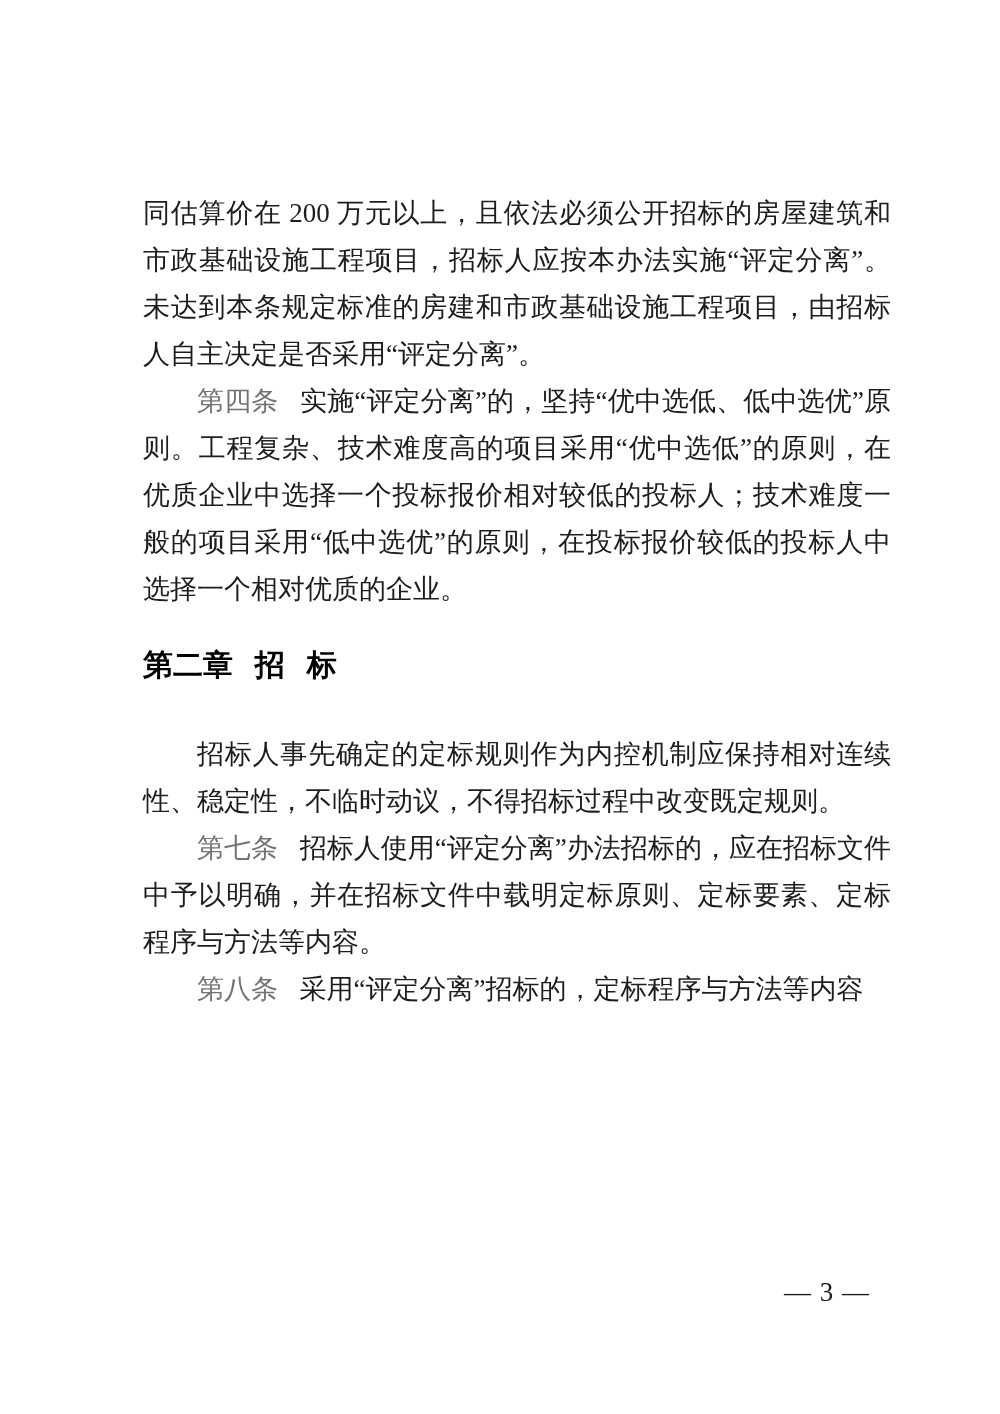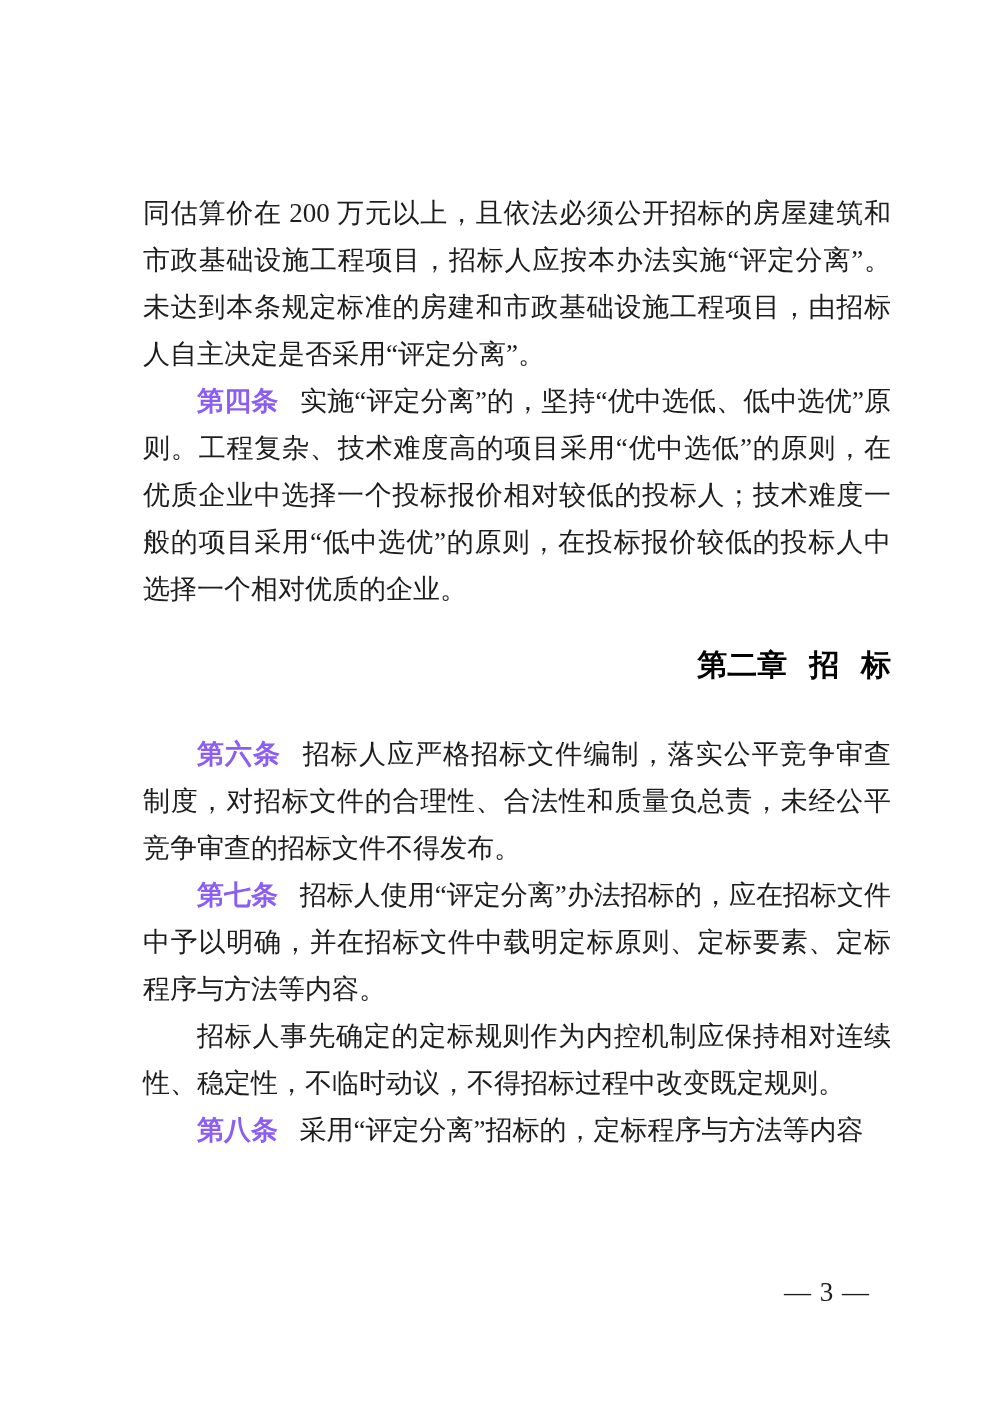--- a/index.html
+++ b/index.html
@@ -27,31 +27,31 @@
     text-justify: inter-ideograph;
   }
   .para {
     margin: 0;
     padding: 0;
   }
   .para.indent {
     text-indent: 2em;
   }
   .term {
-    font-weight: 700;
-    color: #8b5cf6;
+    font-weight: 400;
+    color: #737373;
     margin-right: 0.8em;
     font-family: "Liberation Sans", "DejaVu Sans", sans-serif;
   }
   .chapter {
     margin: 28px 0 43px 0;
     font-size: 30px;
     line-height: 47px;
     font-weight: 700;
-    text-align: right;
+    text-align: left;
     text-indent: 0;
     color: #000000;
     font-family: "Liberation Sans", "DejaVu Sans", sans-serif;
     word-spacing: 0.45em;
   }
   .footer-pagenum {
     position: absolute;
     right: 130px;
     top: 1276px;
     font-size: 27px;
@@ -66,24 +66,23 @@
 <div class="page">
   <div class="doc-body">
 
     <p class="para"><span>同估算价在 200 万元以上，且依法必须公开招标的房屋建筑和市政基础设施工程项目，招标人应按本办法实施“评定分离”。未达到本条规定标准的房建和市政基础设施工程项目，由招标人自主决定是否采用“评定分离”。</span></p>
 
     <p class="para indent"><b class="term">第四条</b><span>实施“评定分离”的，坚持“优中选低、低中选优”原则。工程复杂、技术难度高的项目采用“优中选低”的原则，在优质企业中选择一个投标报价相对较低的投标人；技术难度一般的项目采用“低中选优”的原则，在投标报价较低的投标人中选择一个相对优质的企业。</span></p>
 
 
     <h2 class="chapter">第二章 招 标</h2>
 
-    <p class="para indent"><b class="term">第六条</b><span>招标人应严格招标文件编制，落实公平竞争审查制度，对招标文件的合理性、合法性和质量负总责，未经公平竞争审查的招标文件不得发布。</span></p>
+
+    <p class="para indent"><span>招标人事先确定的定标规则作为内控机制应保持相对连续性、稳定性，不临时动议，不得招标过程中改变既定规则。</span></p>
 
     <p class="para indent"><b class="term">第七条</b><span>招标人使用“评定分离”办法招标的，应在招标文件中予以明确，并在招标文件中载明定标原则、定标要素、定标程序与方法等内容。</span></p>
-
-    <p class="para indent"><span>招标人事先确定的定标规则作为内控机制应保持相对连续性、稳定性，不临时动议，不得招标过程中改变既定规则。</span></p>
 
     <p class="para indent"><b class="term">第八条</b><span>采用“评定分离”招标的，定标程序与方法等内容</span></p>
 
   </div>
 
   <div class="footer-pagenum">— 3 —</div>
 </div>
 
 </body></html>

